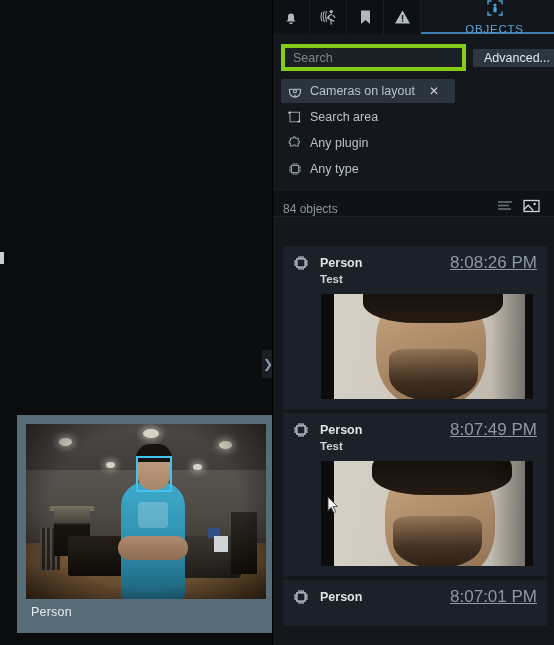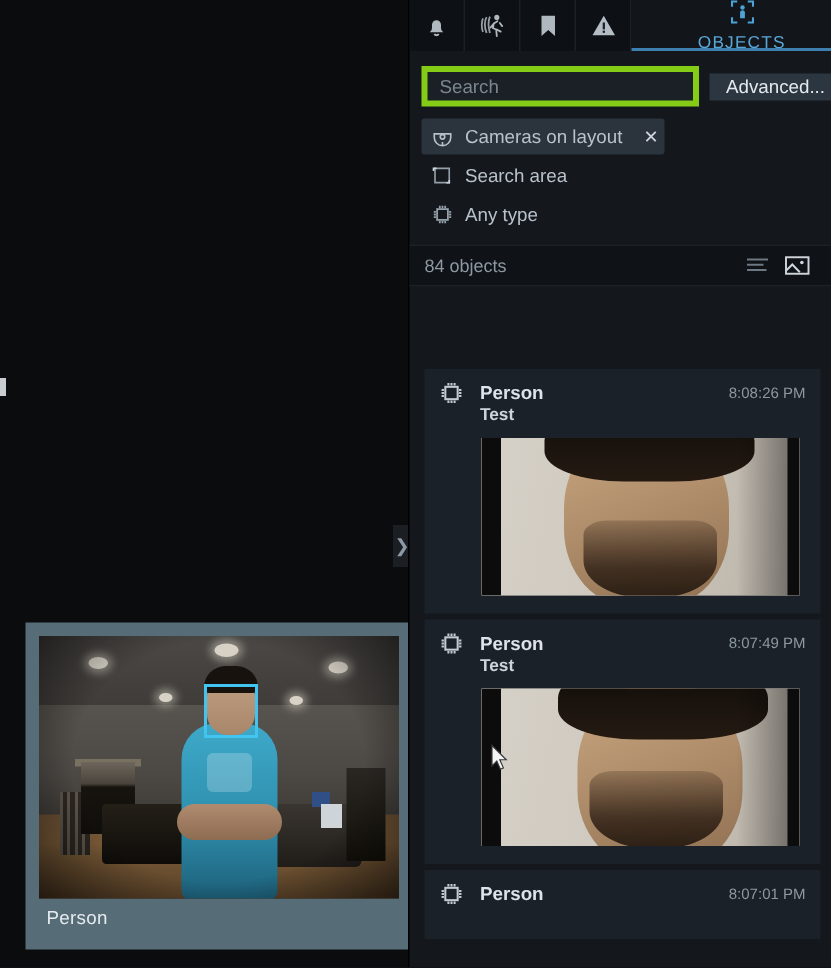--- a/index.html
+++ b/index.html
@@ -93,36 +93,36 @@
     color:#c7ced4;font-size:12.5px;padding:0 8px;outline:none;
     font-family:"Liberation Sans", sans-serif;
   }
   .search-input::placeholder{color:#7c868f;}
   .adv-btn{height:18px;padding:0 11px;background:#2c3640;border:none;color:#e3e9ee;
     font-size:12.5px;font-family:"Liberation Sans", sans-serif;cursor:pointer;}
 
   .filters{padding:2px 8px 6px 8px;}
   .filter{display:flex;align-items:center;gap:8px;height:24px;margin-bottom:2px;
     color:#b9c2ca;font-size:12.5px;padding:0 6px;}
-  .filter.chip{background:#2b343d;display:inline-flex;border-radius:2px;padding-right:4px;align-items:center;}
+  .filter.chip{background:#2b343d;display:inline-flex;border-radius:2px;padding-right:16px;align-items:center;}
   .chip-x{color:#cfd6dc;font-size:12px;margin-left:6px;cursor:pointer;}
   .ficon{width:15px;height:15px;display:inline-flex;align-items:center;justify-content:center;color:#93a0aa;}
 
-  .countbar{display:flex;align-items:center;height:26px;background:#0f1216;
+  .countbar{display:flex;align-items:flex-end;height:26px;background:#0f1216;
     border-top:1px solid #1d2127;border-bottom:1px solid #1d2127;padding:0 10px 0 10px;}
   .count-text{flex:1;color:#8d98a1;font-size:12px;}
   .viewbtn{width:26px;height:20px;display:flex;align-items:center;justify-content:center;color:#6d7882;cursor:pointer;}
   .viewbtn.active{color:#cdd5db;}
 
   .objlist{position:absolute;left:0;top:246px;width:282px;height:399px;overflow:hidden;}
   .obj{background:#1b2128;margin:0 8px 4px 10px;padding:7px 10px 0 10px;box-sizing:border-box;}
   .obj-head{display:flex;align-items:center;}
   .obj-icon{width:18px;height:18px;color:#c3cad1;margin-right:9px;display:flex;align-items:center;}
   .obj-title{flex:1;color:#dde3e8;font-size:12.5px;font-weight:bold;}
-  .obj-time{color:#8d98a1;font-size:10px;}
+  .obj-time{color:#8d98a1;font-size:17px;text-decoration:underline;}
   .obj-sub{color:#cdd4da;font-size:11.5px;font-weight:bold;margin:0 0 0 27px;}
   .obj-thumb{margin:9px 0 0 28px;width:212px;height:105px;overflow:hidden;position:relative;background:#cdc6bc;}
 
   
   .face-bg{position:absolute;inset:0;background:linear-gradient(100deg,#d6d1c8 0%,#cfc9bf 45%,#b9b2a7 100%);}
   .face-oval{position:absolute;left:26%;top:-10%;width:52%;height:118%;
     background:linear-gradient(160deg,#c9a882 0%,#b18f6c 45%,#8e6f51 100%);border-radius:46% 46% 42% 42%;}
   .face-hair{position:absolute;left:20%;top:-22%;width:66%;height:50%;
     background:linear-gradient(180deg,#0e0b08 0%,#241a12 100%);border-radius:48% 48% 38% 38%;}
   .face-beard{position:absolute;left:32%;top:52%;width:42%;height:50%;
@@ -251,20 +251,28 @@
       <div class="filter">
         <span class="ficon">
           <svg width="14" height="13" viewBox="0 0 14 13" fill="none" stroke="#93a0aa" stroke-width="1.1">
             <path d="M2 1.2h9.5v9.5H2z"></path>
               <path d="M1 3V1.2h2M11.5 9v1.8h-2" stroke="#cdd5db"></path>
           </svg>
         </span>
         <span>Search area</span>
       </div>
 
+      <div class="filter">
+        <span class="ficon">
+          <svg width="14" height="14" viewBox="0 0 14 14" fill="none" stroke="#93a0aa" stroke-width="1.1">
+            <path d="M5 2.2a1.3 1.3 0 0 1 2.6 0h2.6v2.6a1.3 1.3 0 0 1 0 2.6v2.6H7.6a1.3 1.3 0 0 0-2.6 0H2.4V7.4a1.3 1.3 0 0 1 0-2.6V2.2z"></path>
+          </svg>
+        </span>
+        <span>Any plugin</span>
+      </div>
 
       <div class="filter">
         <span class="ficon">
           <svg width="14" height="14" viewBox="0 0 14 14" fill="none" stroke="#93a0aa" stroke-width="1.2">
             <rect x="3.4" y="3.4" width="7.2" height="7.2"></rect>
             <path d="M5.2 1.2v1.4M7 1.2v1.4M8.8 1.2v1.4M5.2 11.4v1.4M7 11.4v1.4M8.8 11.4v1.4M1.2 5.2h1.4M1.2 7h1.4M1.2 8.8h1.4M11.4 5.2h1.4M11.4 7h1.4M11.4 8.8h1.4"></path>
           </svg>
         </span>
         <span>Any type</span>
       </div>

